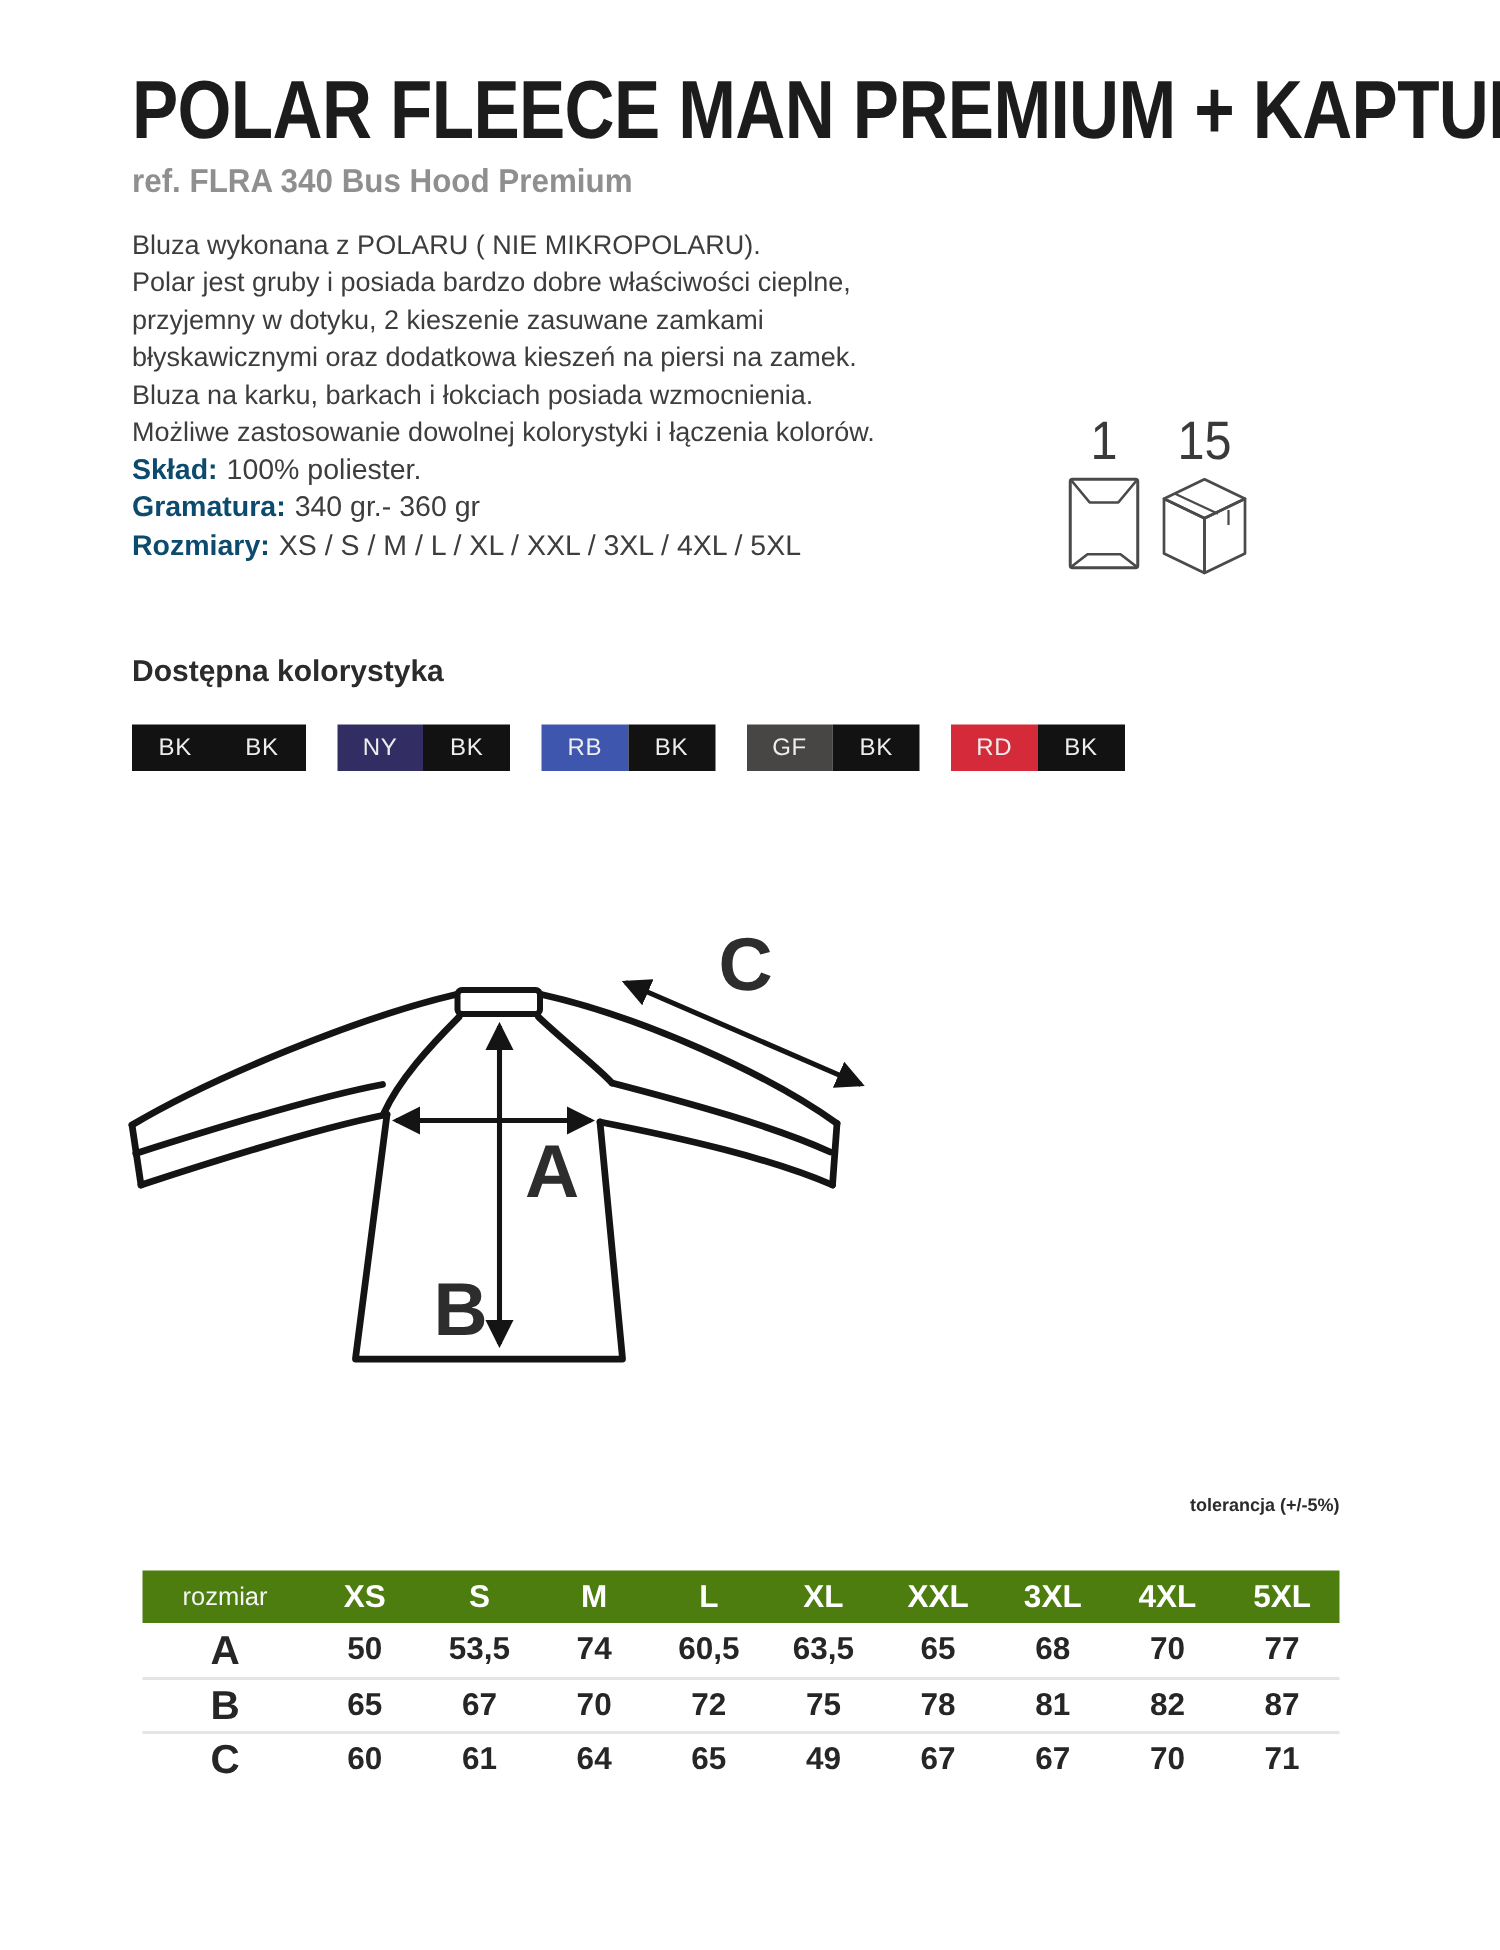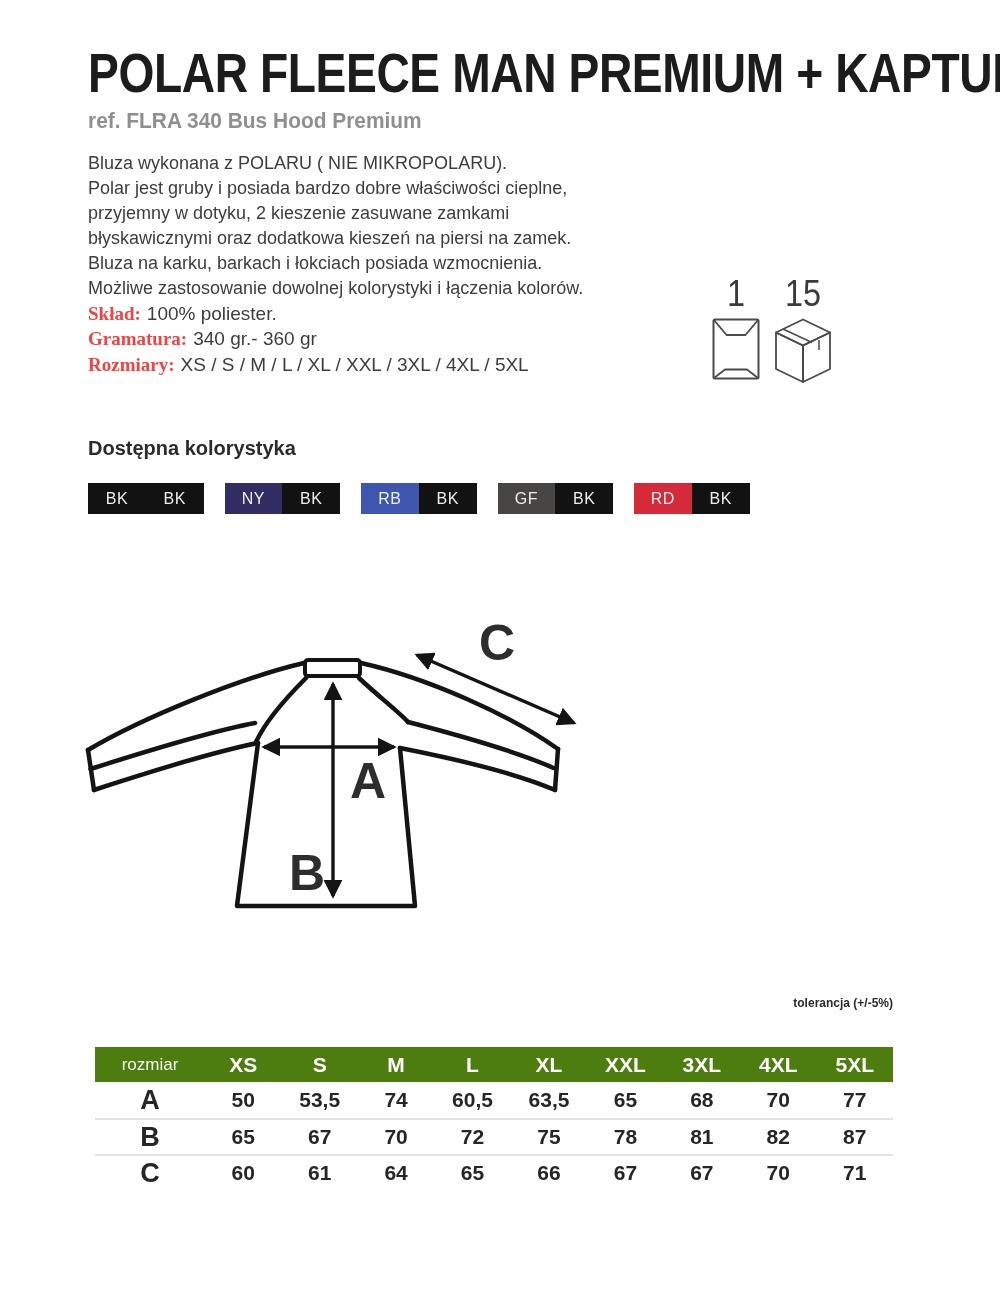--- a/index.html
+++ b/index.html
@@ -42,21 +42,21 @@
     color: #3d3d3d;
     white-space: pre-line;
   }
   .specs {
     position: absolute;
     left: 88px; top: 301px;
     font-size: 19px;
     line-height: 25.3px;
     color: #3d3d3d;
   }
-  .specs .spec-label { font-weight: bold; color: #ef4444; margin-right: 6px; font-family: Liberation Serif, serif; }
+  .specs .spec-label { font-weight: bold; color: #0c4a6e; margin-right: 6px; }
   .packaging {
     position: absolute;
     left: 712px; top: 274px;
     display: flex;
     gap: 14px;
   }
   .pack-col { display: flex; flex-direction: column; align-items: center; }
   .pack-qty {
     font-size: 36px;
     font-weight: 400;
@@ -300,21 +300,21 @@
       <div class="val-cell">81</div>
       <div class="val-cell">82</div>
       <div class="val-cell">87</div>
     </div>
     <div class="trow">
       <div class="row-label">C</div>
       <div class="val-cell">60</div>
       <div class="val-cell">61</div>
       <div class="val-cell">64</div>
       <div class="val-cell">65</div>
-      <div class="val-cell">66</div>
+      <div class="val-cell">49</div>
       <div class="val-cell">67</div>
       <div class="val-cell">67</div>
       <div class="val-cell">70</div>
       <div class="val-cell">71</div>
     </div>
   </div>
 
 </div>
 
 </body></html>

